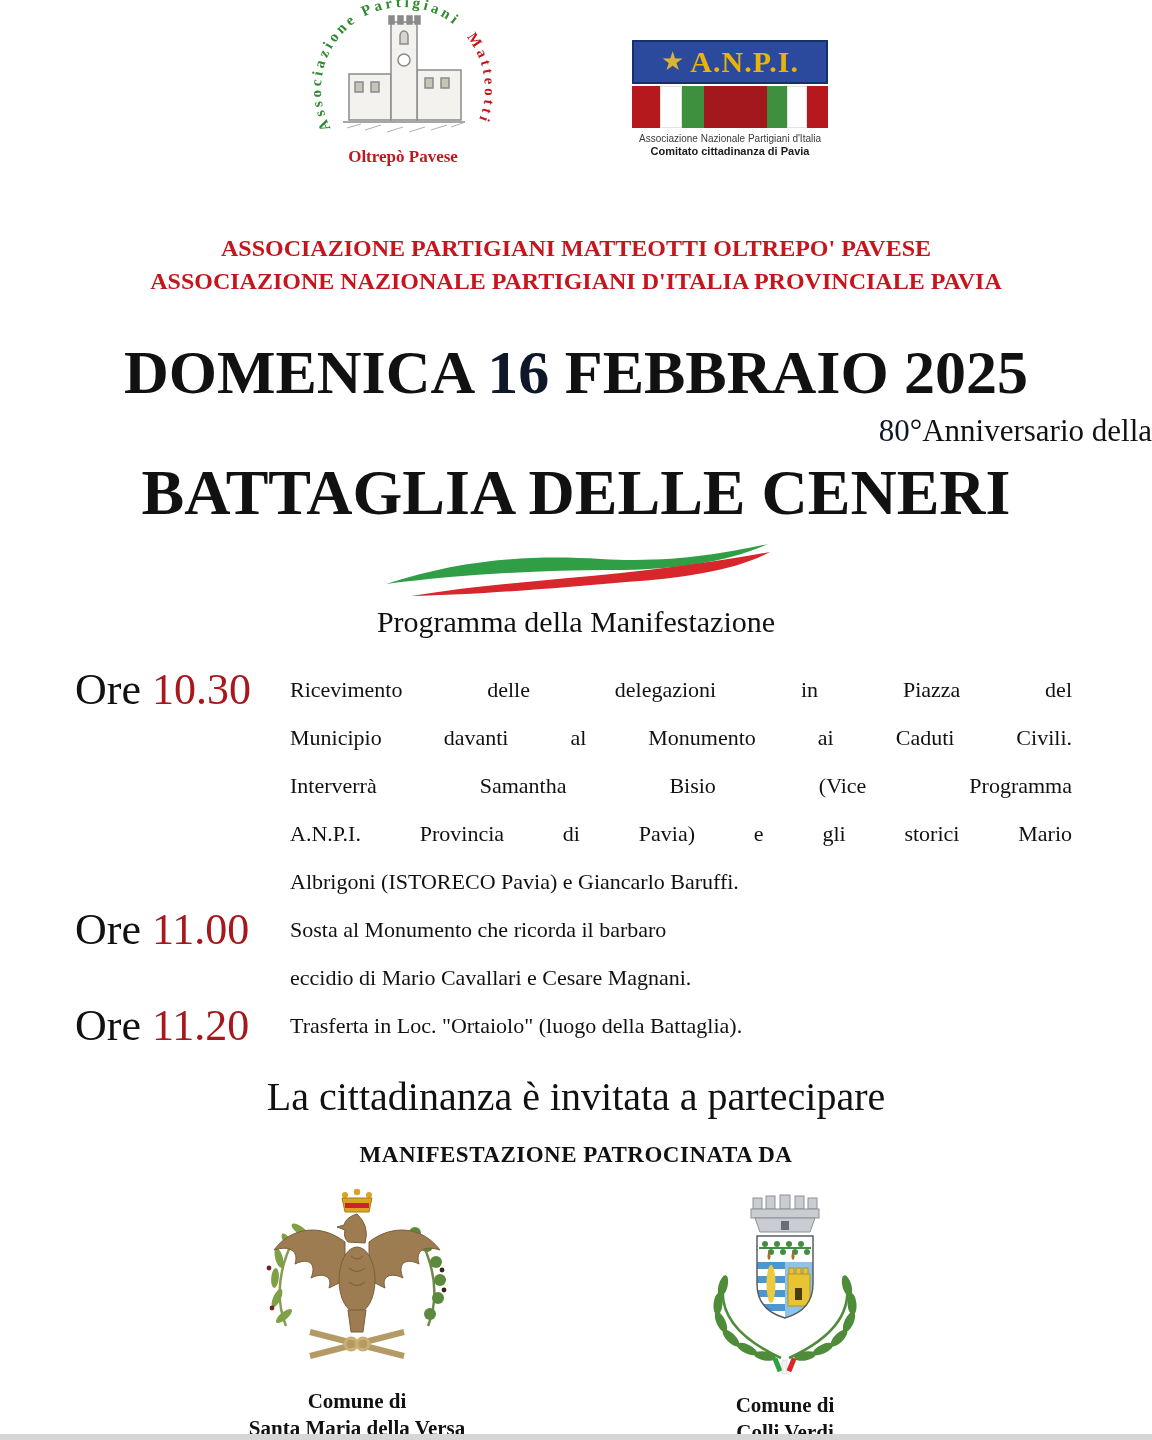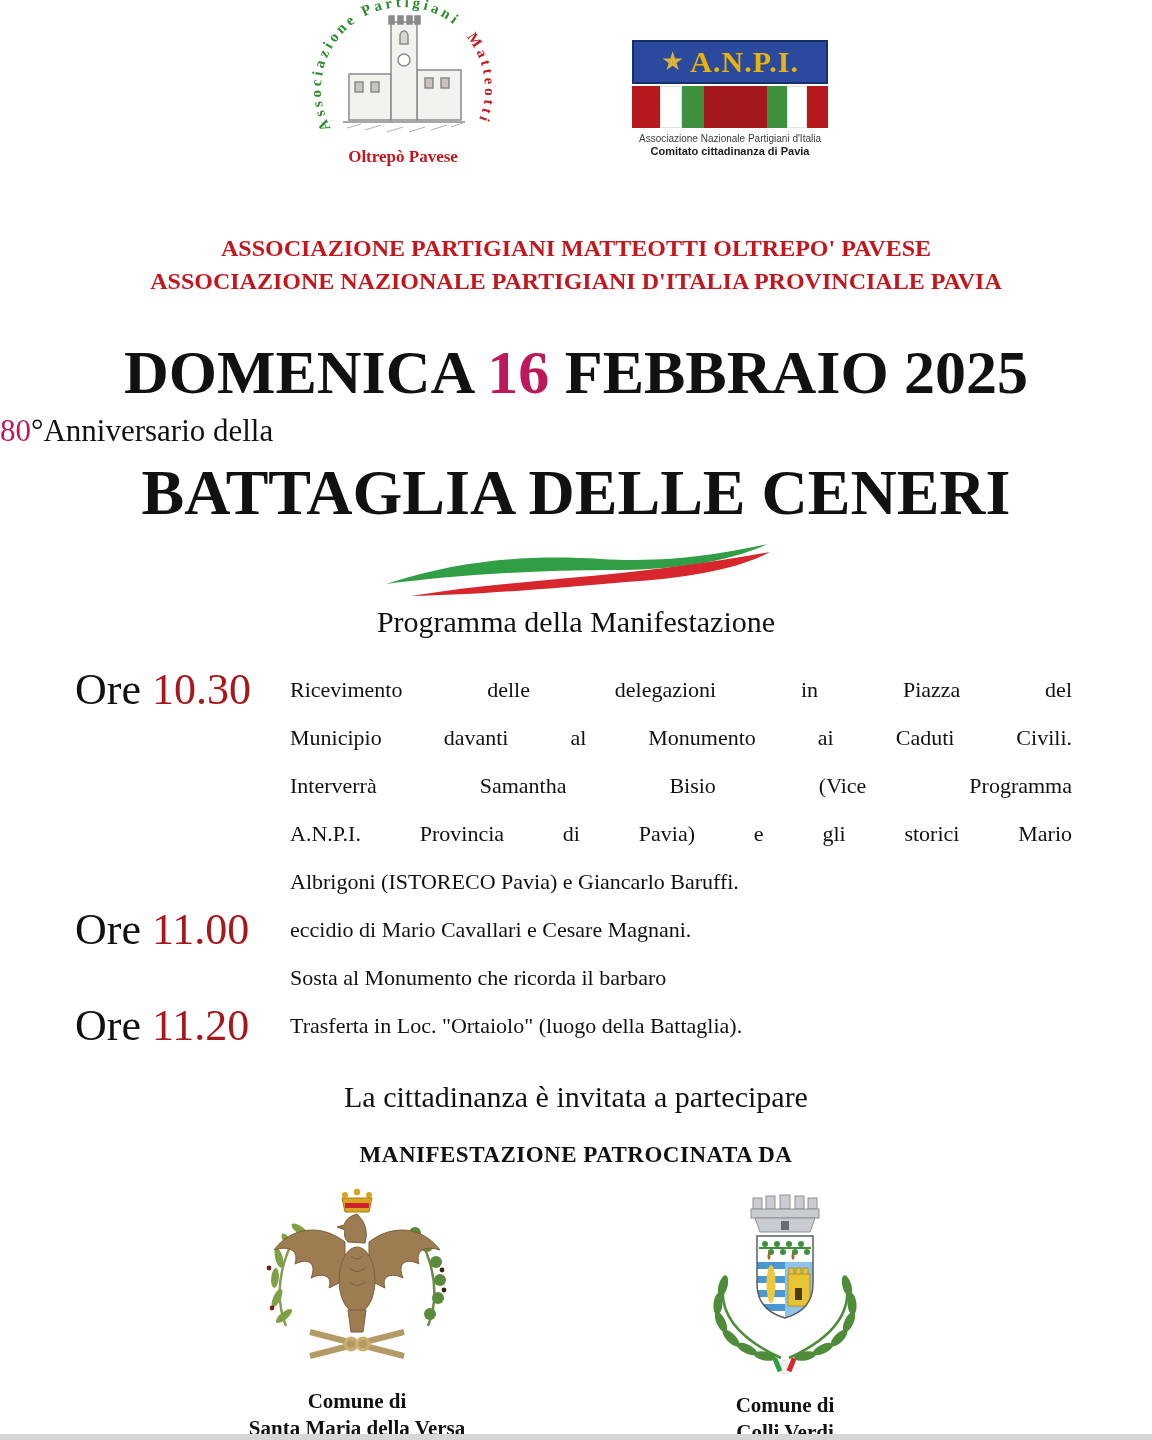--- a/index.html
+++ b/index.html
@@ -30,37 +30,37 @@
   .st-r{background:#b5191d;}
   .st-w{background:#ffffff;box-shadow:inset 0 0 0 1px #e3e3e3;}
   .st-g{background:#3e8f3e;}
   .st-dr{background:#a3181c;}
   .anpi-cap1{width:240px;margin:5px 0 0 -22px;text-align:center;font-family:"Liberation Sans",sans-serif;font-size:10px;color:#3a3a3a;}
   .anpi-cap2{width:240px;margin:1px 0 0 -22px;text-align:center;font-family:"Liberation Sans",sans-serif;font-size:11px;font-weight:bold;color:#1a1a1a;}
   
   .assoc-lines{margin-top:232px;text-align:center;color:#c4161c;font-weight:bold;font-size:24px;line-height:33px;}
   
   .title{margin:42px 0 0 0;text-align:center;font-size:62px;line-height:64px;font-weight:bold;letter-spacing:0px;}
-  .red{color:#be185d;font-family:Liberation Serif, serif;}
-  .anniv{margin-top:10px;text-align:left;font-size:31px;line-height:34px;}
+  .red{color:#0f172a;font-family:Liberation Serif, serif;}
+  .anniv{margin-top:10px;text-align:right;font-size:31px;line-height:34px;}
   .event{margin:12px 0 0 0;text-align:center;font-size:64px;line-height:66px;font-weight:bold;}
   
   .swoosh{margin-top:14px;text-align:center;height:60px;}
   .program-heading{margin-top:4px;text-align:center;font-size:30px;line-height:36px;}
   
   .program{margin-top:26px;padding:0 80px 0 75px;}
   .prow{display:flex;align-items:flex-start;}
   .ptime{width:215px;flex:none;font-size:44px;line-height:48px;}
   .ptime .time{color:#a8171b;}
   .pdesc{flex:1;font-size:22px;line-height:48px;}
   .pdesc div{height:48px;}
   .jl{text-align:justify;text-align-last:justify;}
   .pl{text-align:left;white-space:nowrap;}
   
-  .invitation{margin-top:28px;text-align:center;font-size:30px;line-height:38px;}
+  .invitation{margin-top:28px;text-align:center;font-size:40px;line-height:38px;}
   .patronage-heading{margin-top:26px;text-align:center;font-size:23px;font-weight:bold;letter-spacing:0.5px;}
   .sponsors{position:relative;height:260px;margin-top:18px;}
   .sponsor{position:absolute;top:0;width:270px;text-align:center;}
   .sponsor-smv{left:222px;}
   .sponsor-cv{left:650px;}
   .sponsor-name{font-size:21px;font-weight:bold;line-height:27px;margin-top:2px;}
   .bottom-strip{position:absolute;left:0;bottom:0;width:100%;height:6px;background:#d6d6d6;}
 </style>
 </head>
 <body>
@@ -152,22 +152,22 @@
         <div class="jl">Ricevimento delle delegazioni in Piazza del</div>
         <div class="jl">Municipio davanti al Monumento ai Caduti Civili.</div>
         <div class="jl">Interverrà Samantha Bisio (Vice Programma</div>
         <div class="jl">A.N.P.I. Provincia di Pavia) e gli storici Mario</div>
         <div class="pl">Albrigoni (ISTORECO Pavia) e Giancarlo Baruffi.</div>
       </div>
     </div>
     <div class="prow">
       <div class="ptime"><span>Ore</span> <span class="time">11.00</span></div>
       <div class="pdesc">
+        <div class="pl">Sosta al Monumento che ricorda il barbaro</div>
         <div class="pl">eccidio di Mario Cavallari e Cesare Magnani.</div>
-        <div class="pl">Sosta al Monumento che ricorda il barbaro</div>
       </div>
     </div>
     <div class="prow">
       <div class="ptime"><span>Ore</span> <span class="time">11.20</span></div>
       <div class="pdesc">
         <div class="pl">Trasferta in Loc. "Ortaiolo" (luogo della Battaglia).</div>
       </div>
     </div>
   </div>
 

